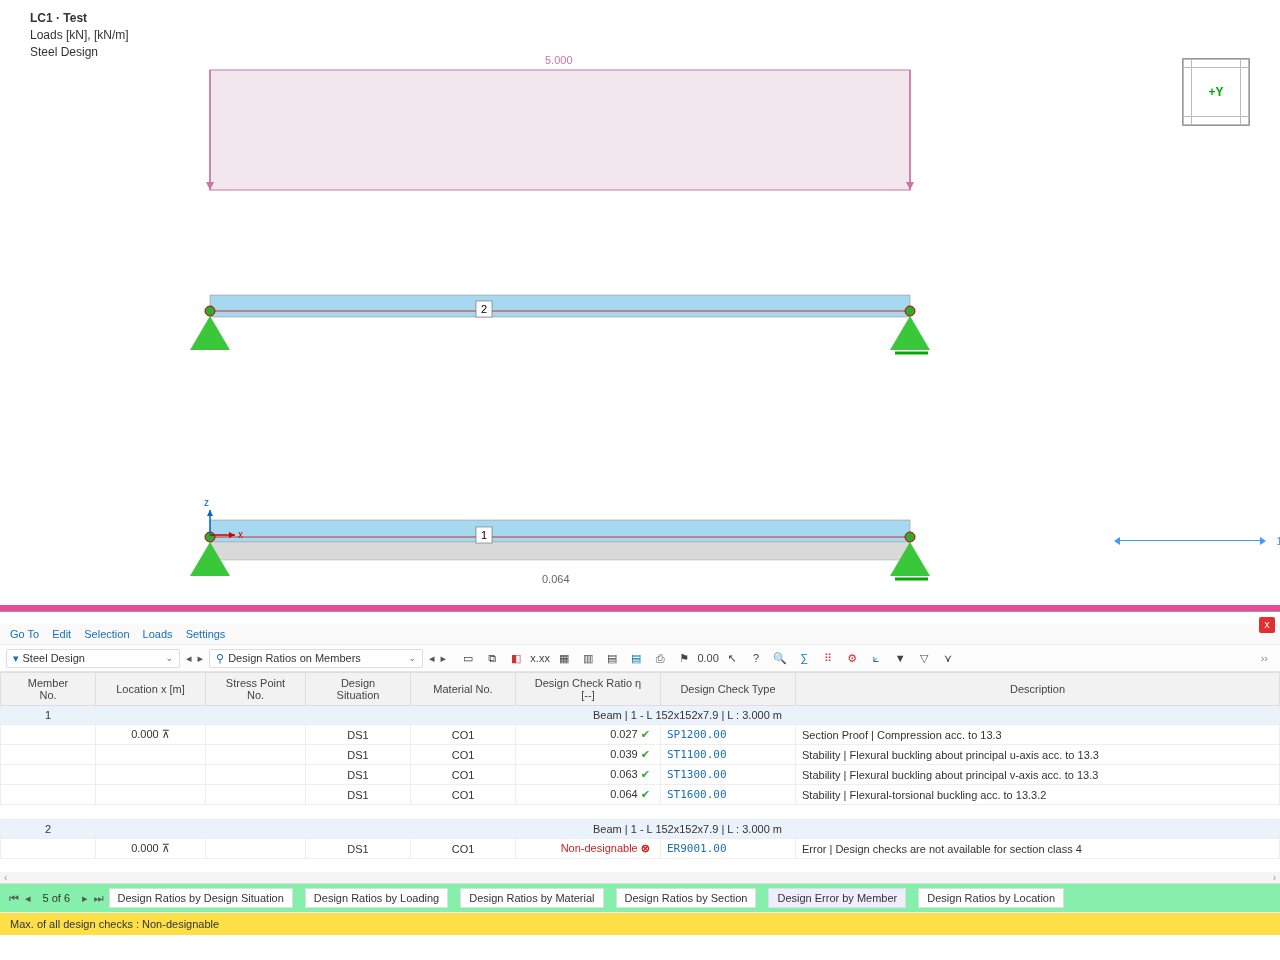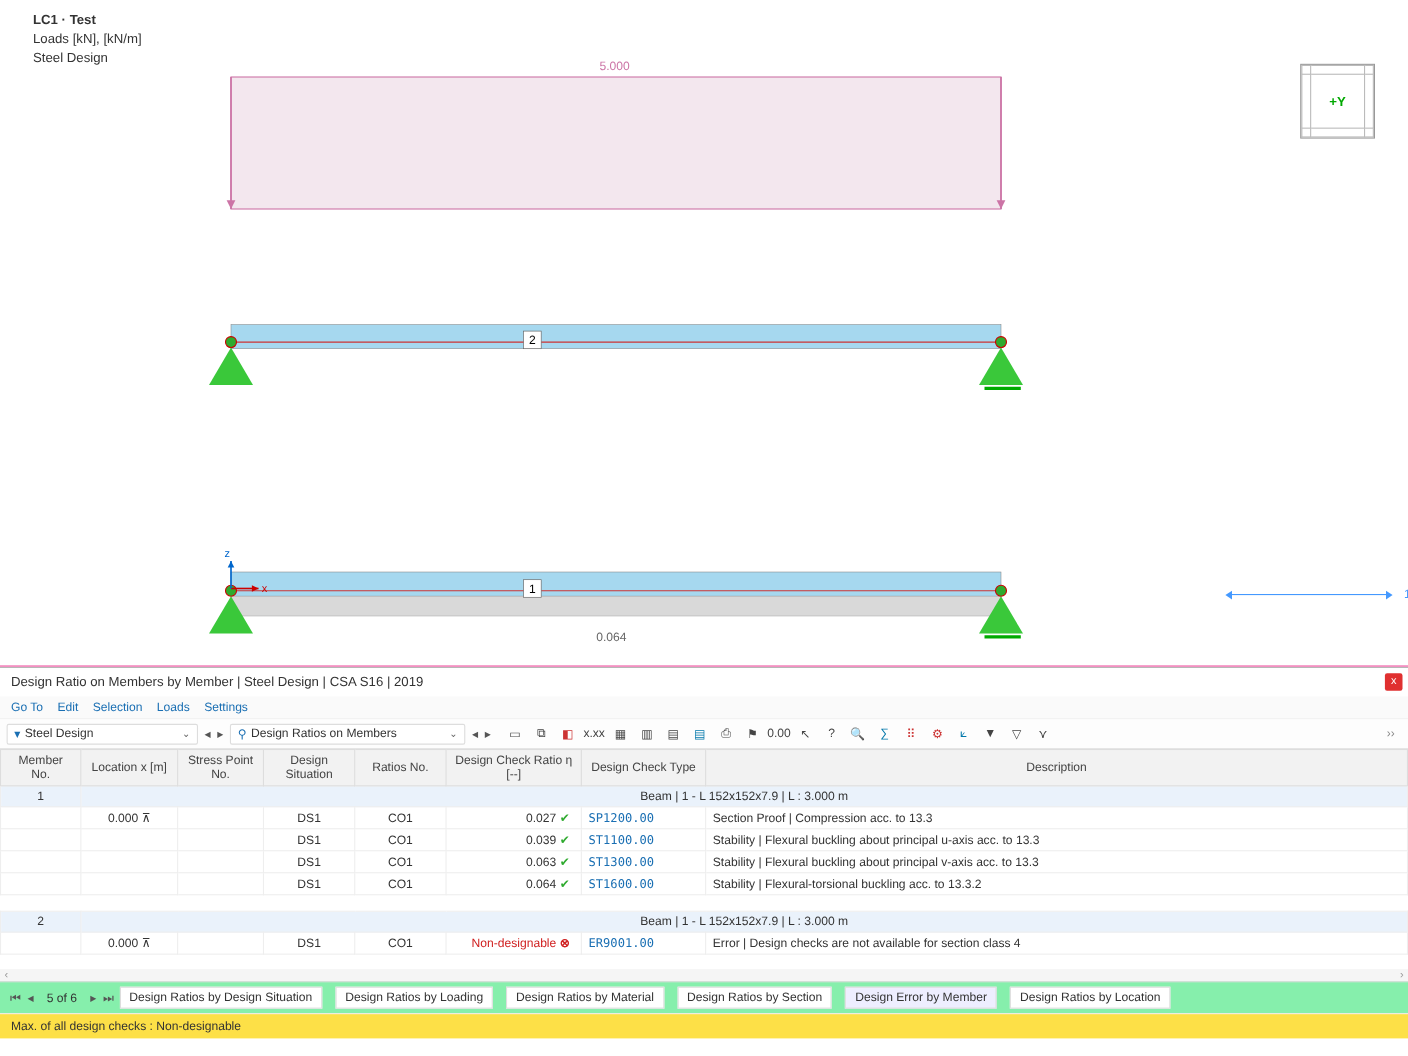--- a/index.html
+++ b/index.html
@@ -1,16 +1,16 @@
 <!DOCTYPE html>
 <html><head>
 <meta charset="utf-8">
 <style>
   html,body{margin:0;padding:0;font-family:"Segoe UI",Tahoma,sans-serif;font-size:12px;color:#333;background:#fff;width:1280px;height:960px;overflow:hidden}
-  .viewport{position:relative;height:605px;border-bottom:1px solid #ec4899}
+  .viewport{position:relative;height:605px;border-bottom:6px solid #ec4899}
   .info{position:absolute;top:10px;left:30px;font-size:12px;line-height:1.4}
   .info .bold{font-weight:600}
   .axis-indicator{position:absolute;top:58px;right:30px;width:66px;height:66px;border:1px solid #999;background:#fff}
   .axis-indicator table{width:100%;height:100%;border-collapse:collapse}
   .axis-indicator td{border:1px solid #bbb}
   .axis-indicator .y{color:#00a800;font-weight:700;text-align:center;font-size:12px}
   .scale{position:absolute;top:540px;right:20px;width:140px;height:12px;border-top:1px solid #49f;color:#49f;font-size:11px}
   .scale::before,.scale::after{content:"";position:absolute;top:-4px;width:0;height:0;border-top:4px solid transparent;border-bottom:4px solid transparent}
   .scale::before{left:-6px;border-right:6px solid #49f}
   .scale::after{right:-6px;border-left:6px solid #49f}
@@ -23,21 +23,21 @@
   .navbar{display:flex;align-items:center;gap:4px;padding:3px 6px;background:#fdfdfd;border-bottom:1px solid #e5e5e5;font-size:11px}
   .navcombo{display:flex;align-items:center;gap:4px;padding:2px 6px;border:1px solid #ddd;background:#fff;border-radius:2px;min-width:160px}
   .navcombo .chev{color:#666;font-size:9px}
   .arrows{display:flex;gap:2px;color:#555}
   .arrows span{cursor:pointer;padding:0 2px}
   .icons{display:flex;gap:4px;margin-left:6px}
   .ico{width:18px;height:18px;display:flex;align-items:center;justify-content:center;border:1px solid transparent;border-radius:2px;font-size:11px;cursor:pointer;color:#444}
   .expand{margin-left:auto;color:#888;cursor:pointer;padding:0 6px}
   .table-wrap{overflow:auto;height:200px}
   table.grid{width:100%;border-collapse:collapse;font-size:11px}
-  table.grid th{background:#f2f2f2;border:1px solid #ddd;padding:4px 6px;font-weight:400;color:#444}
+  table.grid th{background:#f2f2f2;border:1px solid #ddd;padding:4px 17px;font-weight:400;color:#444}
   table.grid td{border:1px solid #eee;padding:3px 6px;text-align:center;background:#fff}
   table.grid td.left{text-align:left}
   table.grid tr.group td{background:#eaf2fb;text-align:center;font-size:11px;padding:3px 6px}
   table.grid td.ratio{text-align:right;padding-right:10px}
   .check{color:#2eaa2e;font-size:11px}
   .nd{color:#d02020}
   .xicon{color:#d02020;font-weight:700}
   .code{font-family:Consolas,monospace;color:#1a6fb3}
   .footer-tabs{display:flex;align-items:center;gap:2px;padding:4px 6px;background:#86efac;border-top:1px solid #ddd;font-size:11px}
   .footer-tabs .nav span{cursor:pointer;padding:0 3px;color:#555}
@@ -124,21 +124,20 @@
     <line x1="210" y1="535" x2="235" y2="535" stroke="#c00" stroke-width="1.5"></line>
     <polygon points="235,535 229,532 229,538" fill="#c00"></polygon>
     <text x="238" y="538" fill="#c00" font-size="10">x</text>
     <line x1="210" y1="535" x2="210" y2="510" stroke="#06c" stroke-width="1.5"></line>
     <polygon points="210,510 207,516 213,516" fill="#06c"></polygon>
     <text x="204" y="506" fill="#06c" font-size="10">z</text>
   </svg>
 </div>
 
 <div class="panel-title">
-  <span>Design Ratio on Members by Member | Steel Design | CSA S16 | 2019</span>
   <span class="close-btn">x</span>
 </div>
 
 <div class="menubar">
   <span>Go To</span>
   <span>Edit</span>
   <span>Selection</span>
   <span>Loads</span>
   <span>Settings</span>
 </div>
@@ -195,21 +194,21 @@
     <thead>
         <tr>
       <th style="width:60px">Member
 No.</th>
       <th style="width:75px">Location
 x [m]</th>
       <th style="width:65px">Stress
 Point No.</th>
       <th style="width:70px">Design
 Situation</th>
-      <th style="width:70px">Ratios
+      <th style="width:70px">Material
 No.</th>
       <th style="width:110px">Design Check
 Ratio η [--]</th>
       <th style="width:100px">Design Check
 Type</th>
       <th>Description</th>
     </tr>
       </thead>
     <tbody id="tbody">
         <tr class="group">

